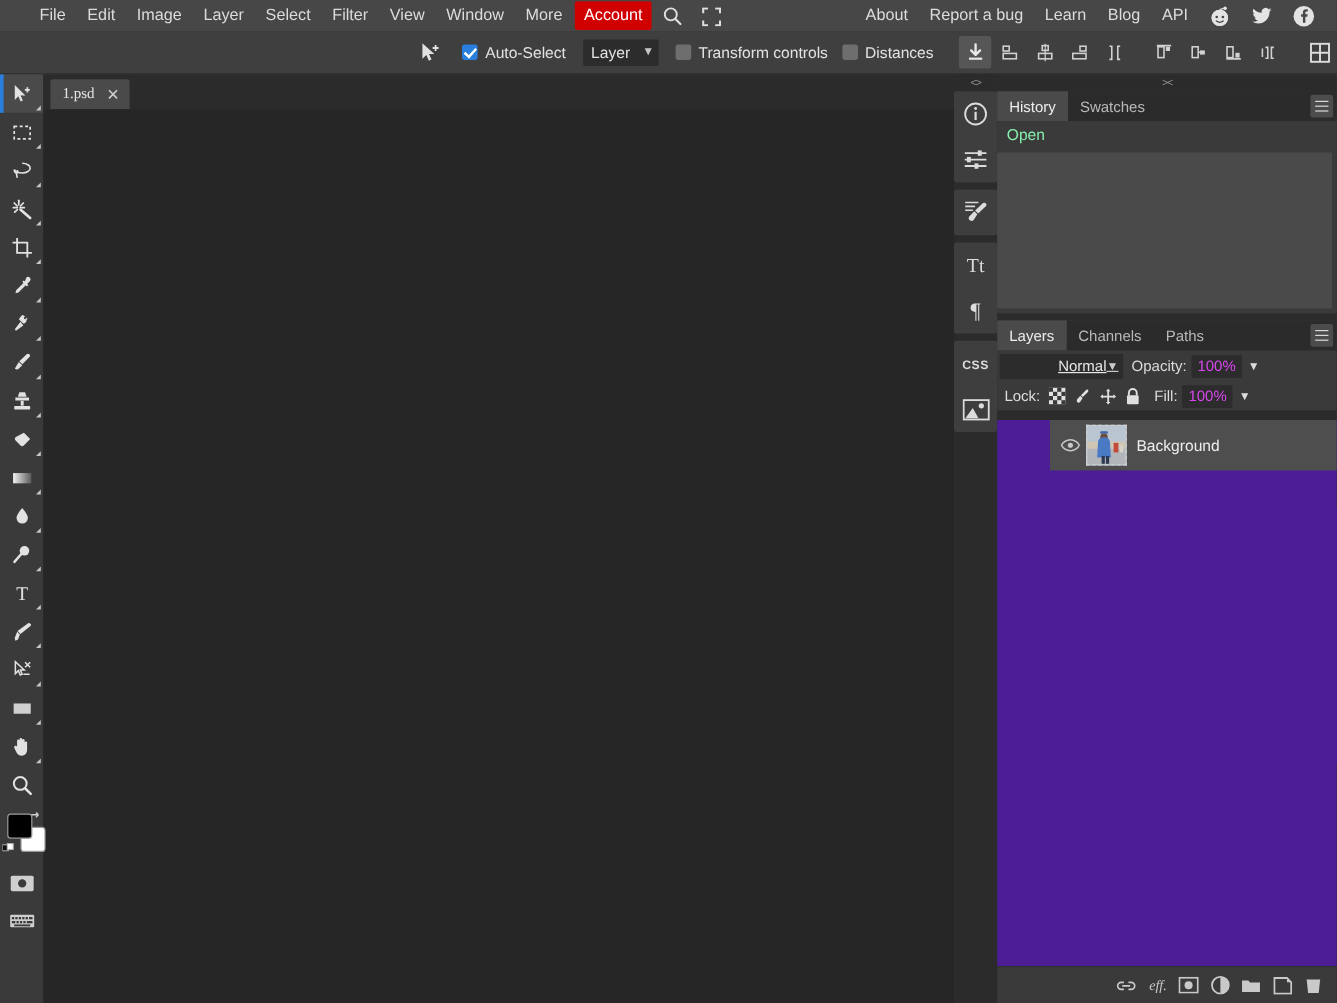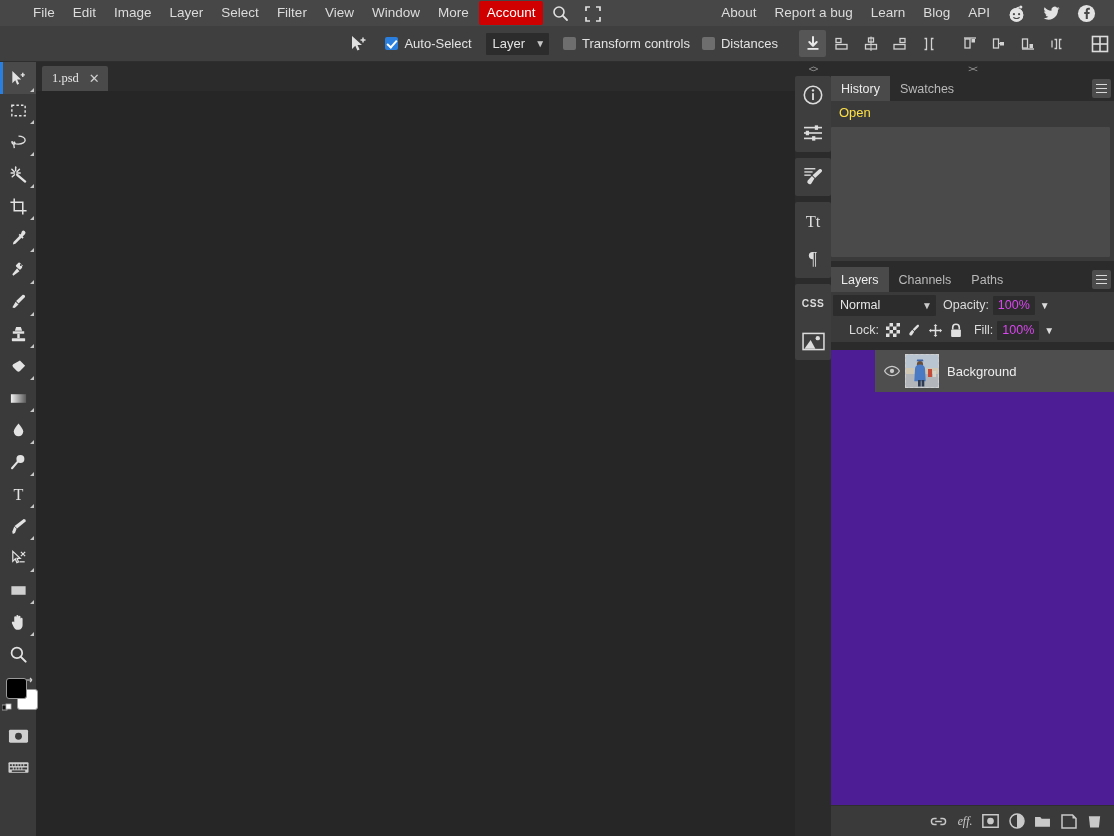--- a/index.html
+++ b/index.html
@@ -148,33 +148,33 @@
   }
   .ptab.active { background: #4a4a4a; color: #ededed; }
   .pmenu {
     position: absolute; right: 3px; top: 3px; width: 19px; height: 19px;
     background: #4c4c4c; border-radius: 2px;
     display: flex; align-items: center; justify-content: center; cursor: default;
   }
   .pmenu span { display:block; width:11px; height:1.5px; background:#d9d9d9; box-shadow: 0 4px 0 #d9d9d9, 0 -4px 0 #d9d9d9; }
 
   .history-body { background: #3a3a3a; height: 160px; position: relative; }
-  .hist-item { font-size: 13px; color: #fde047; padding: 4px 8px; cursor: default; }
+  .hist-item { font-size: 13px; color: #86efac; padding: 4px 8px; cursor: default; }
   .hist-blank {
     position: absolute; left: 0; right: 4px; top: 26px; bottom: 4px;
     background: #4a4a4a; border-radius: 1px;
   }
 
   .lay-row1 {
     display: flex; align-items: center; height: 26px; padding: 0 2px 0 2px; gap: 0;
   }
   .blend-select {
     background: #2c2c2c; color: #e6e6e6; font-size: 12.5px; height: 21px;
-    width: 103px; display: flex; align-items: center; justify-content: space-between;
-    padding: 0 4px 0 7px; cursor: default; border-radius: 1px;
+    width: 103px; display: flex; align-items: center; justify-content: flex-end;
+    padding: 0 4px 0 7px; cursor: default; border-radius: 1px; text-decoration: underline;
   }
   .blend-select .cv { font-size: 10px; opacity: .85; }
   .field-label { font-size: 12.5px; color: #dcdcdc; margin: 0 4px 0 7px; }
   .num-box {
     background: #2c2c2c; color: #d946ef; font-size: 12.5px; height: 19px;
     padding: 0 5px; display: flex; align-items: center; cursor: default; border-radius: 1px;
   }
   .caret-dn { font-size: 10px; color: #dcdcdc; margin-left: 5px; cursor: default; }
   .lay-row2 { display: flex; align-items: center; height: 24px; padding-left: 2px; }
   .lock-ico { width: 17px; height: 17px; display:flex; align-items:center; justify-content:center; margin: 0 2px; cursor: default; }
@@ -661,21 +661,21 @@
         <div class="blend-select">
           <span>Normal</span>
           <span class="cv">▼</span>
         </div>
         <span class="field-label">Opacity:</span>
         <span class="num-box">100%</span>
         <span class="caret-dn">▼</span>
       </div>
 
       <div class="lay-row2">
-        <span class="field-label" style="margin-left:16px">Lock:</span>
+        <span class="field-label" style="margin-left:4px">Lock:</span>
         <span class="lock-ico">
           <svg width="14" height="14" viewBox="0 0 14 14">
             <rect width="14" height="14" fill="#e0e0e0"></rect>
             <g fill="#3a3a3a">
                 <rect x="0" y="0" width="3.5" height="3.5"></rect>
                 <rect x="7" y="0" width="3.5" height="3.5"></rect>
                 <rect x="3.5" y="3.5" width="3.5" height="3.5"></rect>
                 <rect x="10.5" y="3.5" width="3.5" height="3.5"></rect>
                 <rect x="0" y="7" width="3.5" height="3.5"></rect>
                 <rect x="7" y="7" width="3.5" height="3.5"></rect>

